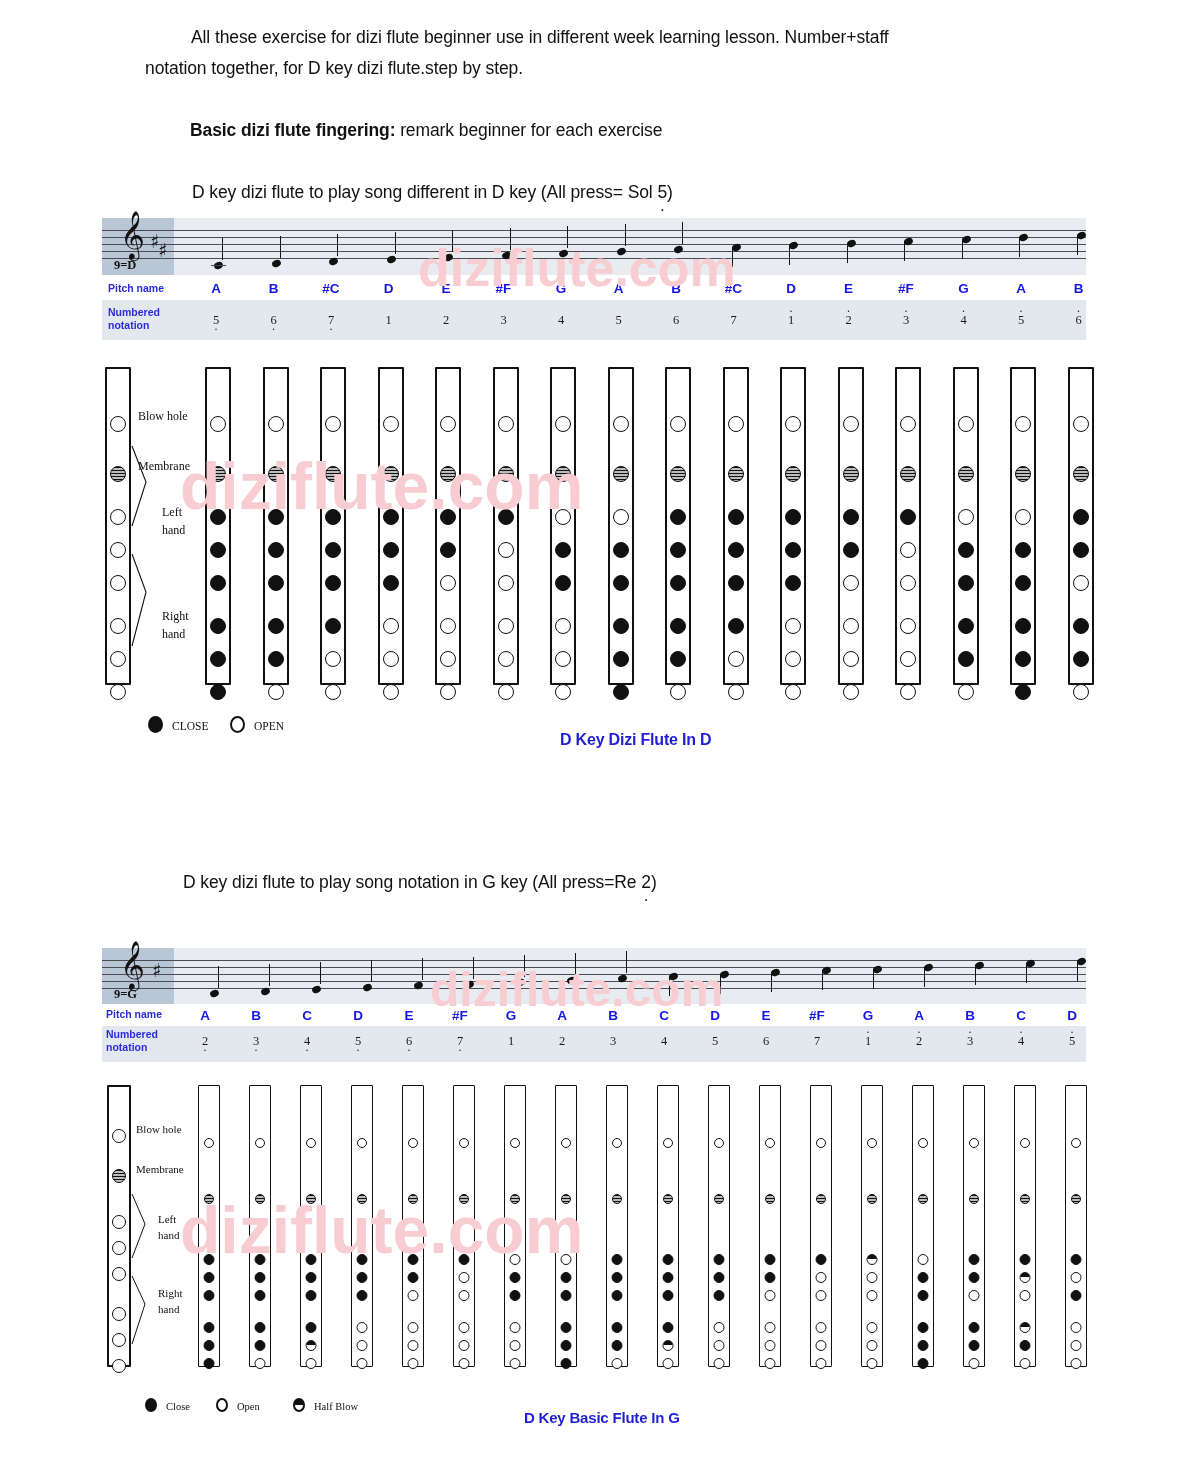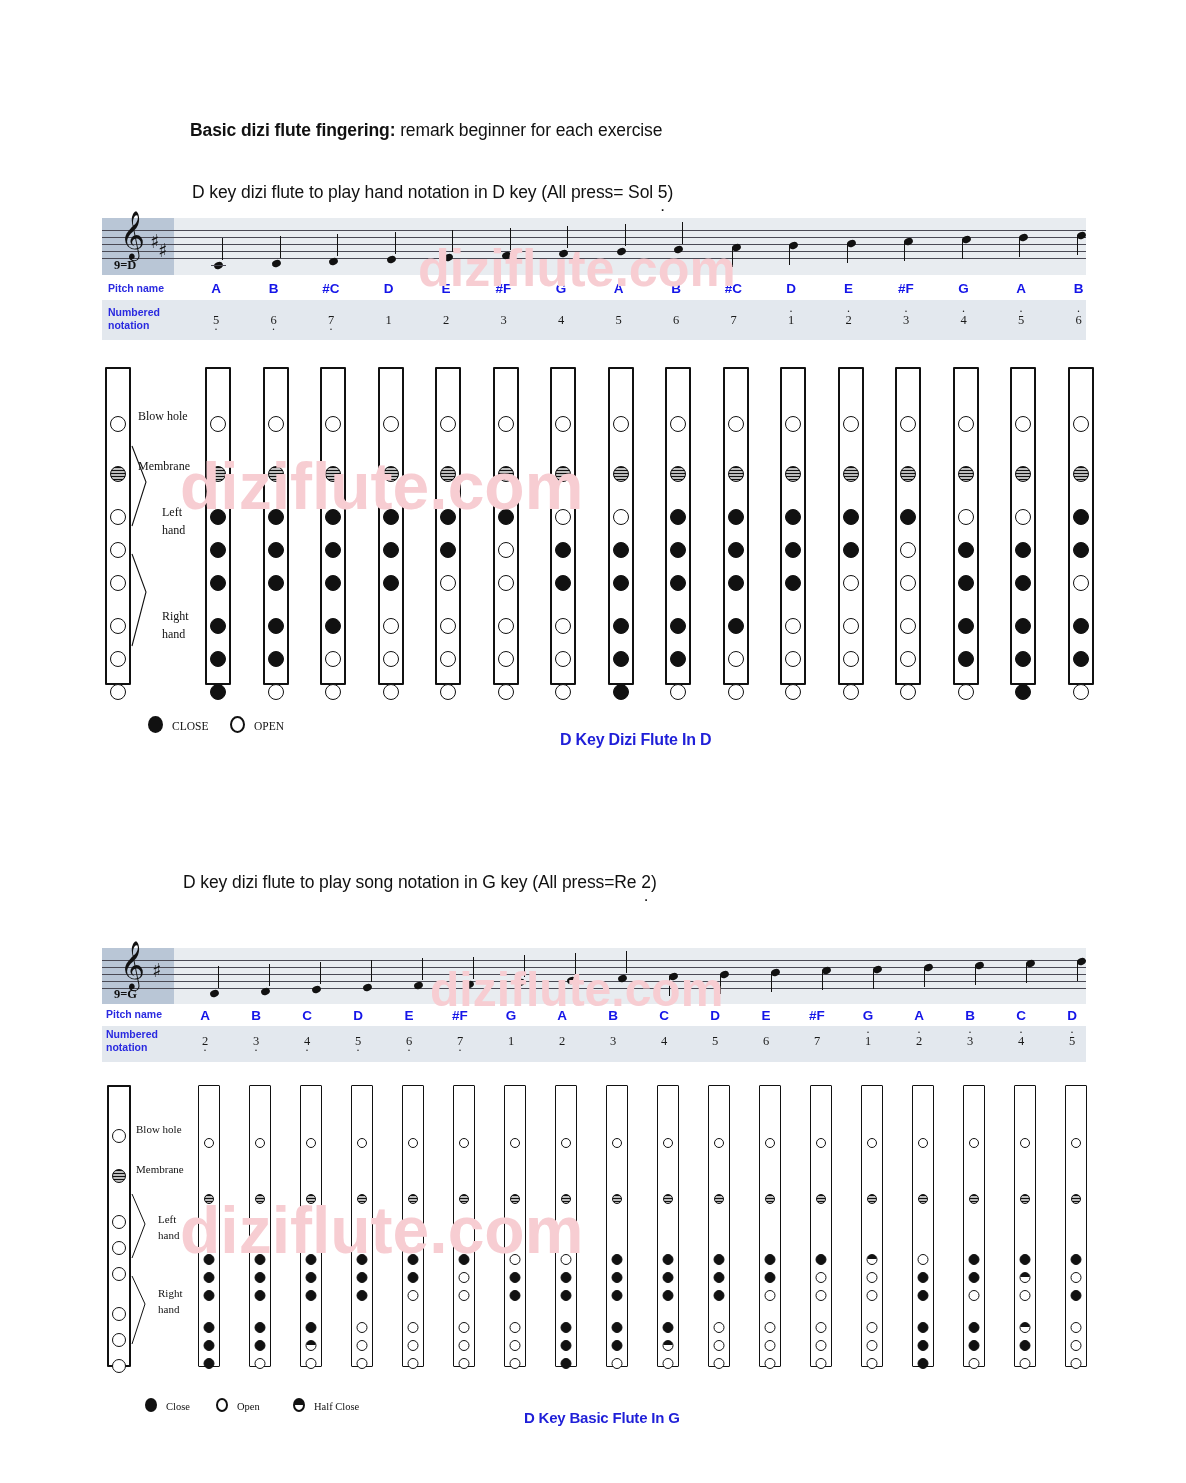--- a/index.html
+++ b/index.html
@@ -115,28 +115,34 @@
   .wm {
     position:absolute; color:#f7cdd2; font-weight:bold;
     font-family:"Liberation Sans", sans-serif; pointer-events:none;
     user-select:none; white-space:nowrap;
   }
 </style>
 </head>
 <body>
 
 <div class="intro">
+  <p class="indent">
+    <span>All these exercise for dizi flute beginner use in different week learning lesson. Number+staff</span>
+  </p>
+  <p>
+    <span>notation together, for D key dizi flute.step by step.</span>
+  </p>
 </div>
 
 <div class="sec-title" style="left:190px; top:120px;">
   <span class="bold">Basic dizi flute fingering:</span><span> remark beginner for each exercise</span>
 </div>
 
 <div class="sec-title" style="left:192px; top:182px;">
-  <span>D key dizi flute to play hand notation in D key (All press= Sol </span><span class="dotnum">5</span><span>)</span>
+  <span>D key dizi flute to play song different in D key (All press= Sol </span><span class="dotnum">5</span><span>)</span>
 </div>
 
 <div class="staffwrap" id="staff-d" style="left:102px; top:218px; width:984px; height:57px;">
   <div class="keybox"></div>
   <div class="stafflines" id="lines-d" style="left:0; right:0; top:12px;">
     <i></i>
       <i></i>
       <i></i>
       <i></i>
       <i></i>
@@ -796,20 +802,20 @@
       </div>
     </div>
 </div>
 
 <div class="legend" id="legend-g" style="left:140px; top:1398px; width:400px; height:24px;">
     <div class="dot close" style="left:5px; top:0px; width:12px; height:14px;"></div>
     <div class="it" style="left:26px; top:3px; font-size:10.5px;">Close</div>
     <div class="dot open" style="left:76px; top:0px; width:12px; height:14px;"></div>
     <div class="it" style="left:97px; top:3px; font-size:10.5px;">Open</div>
     <div class="dot half" style="left:153px; top:0px; width:12px; height:14px;"></div>
-    <div class="it" style="left:174px; top:3px; font-size:10.5px;">Half Close</div>
+    <div class="it" style="left:174px; top:3px; font-size:10.5px;">Half Blow</div>
   </div>
 <div class="chart-caption" style="left:524px; top:1409px; font-size:15px;">D Key Basic Flute In G</div>
 
 <div class="wm" style="left:418px; top:238px; font-size:52px;">diziflute.com</div>
 <div class="wm" style="left:180px; top:448px; font-size:66px;">diziflute.com</div>
 <div class="wm" style="left:430px; top:962px; font-size:48px;">diziflute.com</div>
 <div class="wm" style="left:180px; top:1192px; font-size:66px;">diziflute.com</div>
 
 </body></html>

